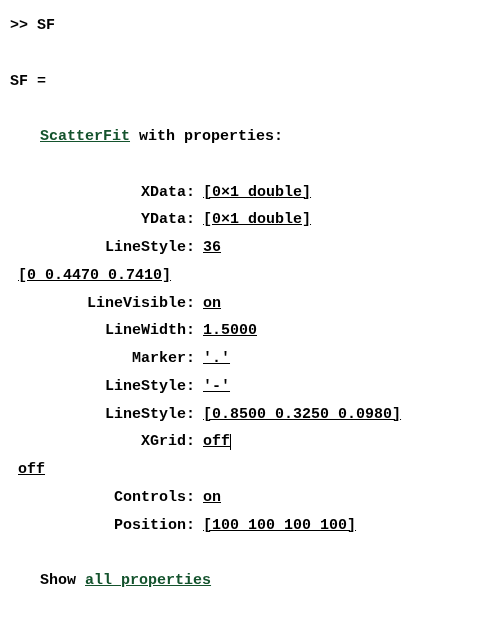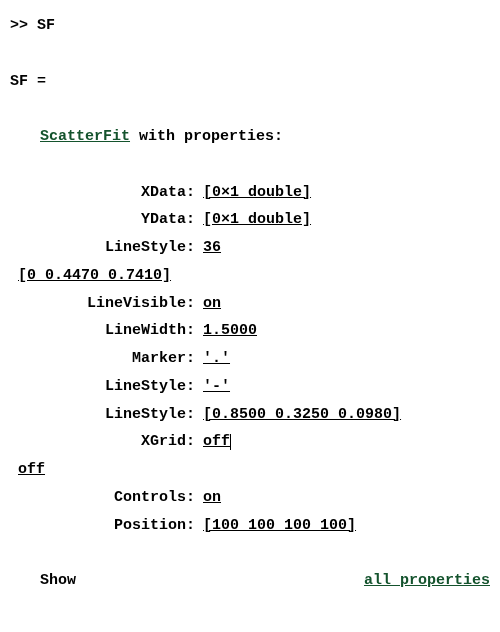--- a/index.html
+++ b/index.html
@@ -31,21 +31,21 @@
     width: 185px;
     text-align: right;
     padding-right: 0;
   }
   .prop-value {
     display: inline-block;
     padding-left: 8px;
     text-decoration: underline;
   }
   .indent1 { padding-left: 30px; }
-  .indent2 { padding-left: 30px; justify-content: space-between; }
+  .indent2 { padding-left: 30px; }
   .caret {
     display:inline-block;
     border-left:1px solid #000;
     height:1.1em;
     vertical-align:text-bottom;
     margin-left:0;
   }
 </style>
 </head>
 <body>

